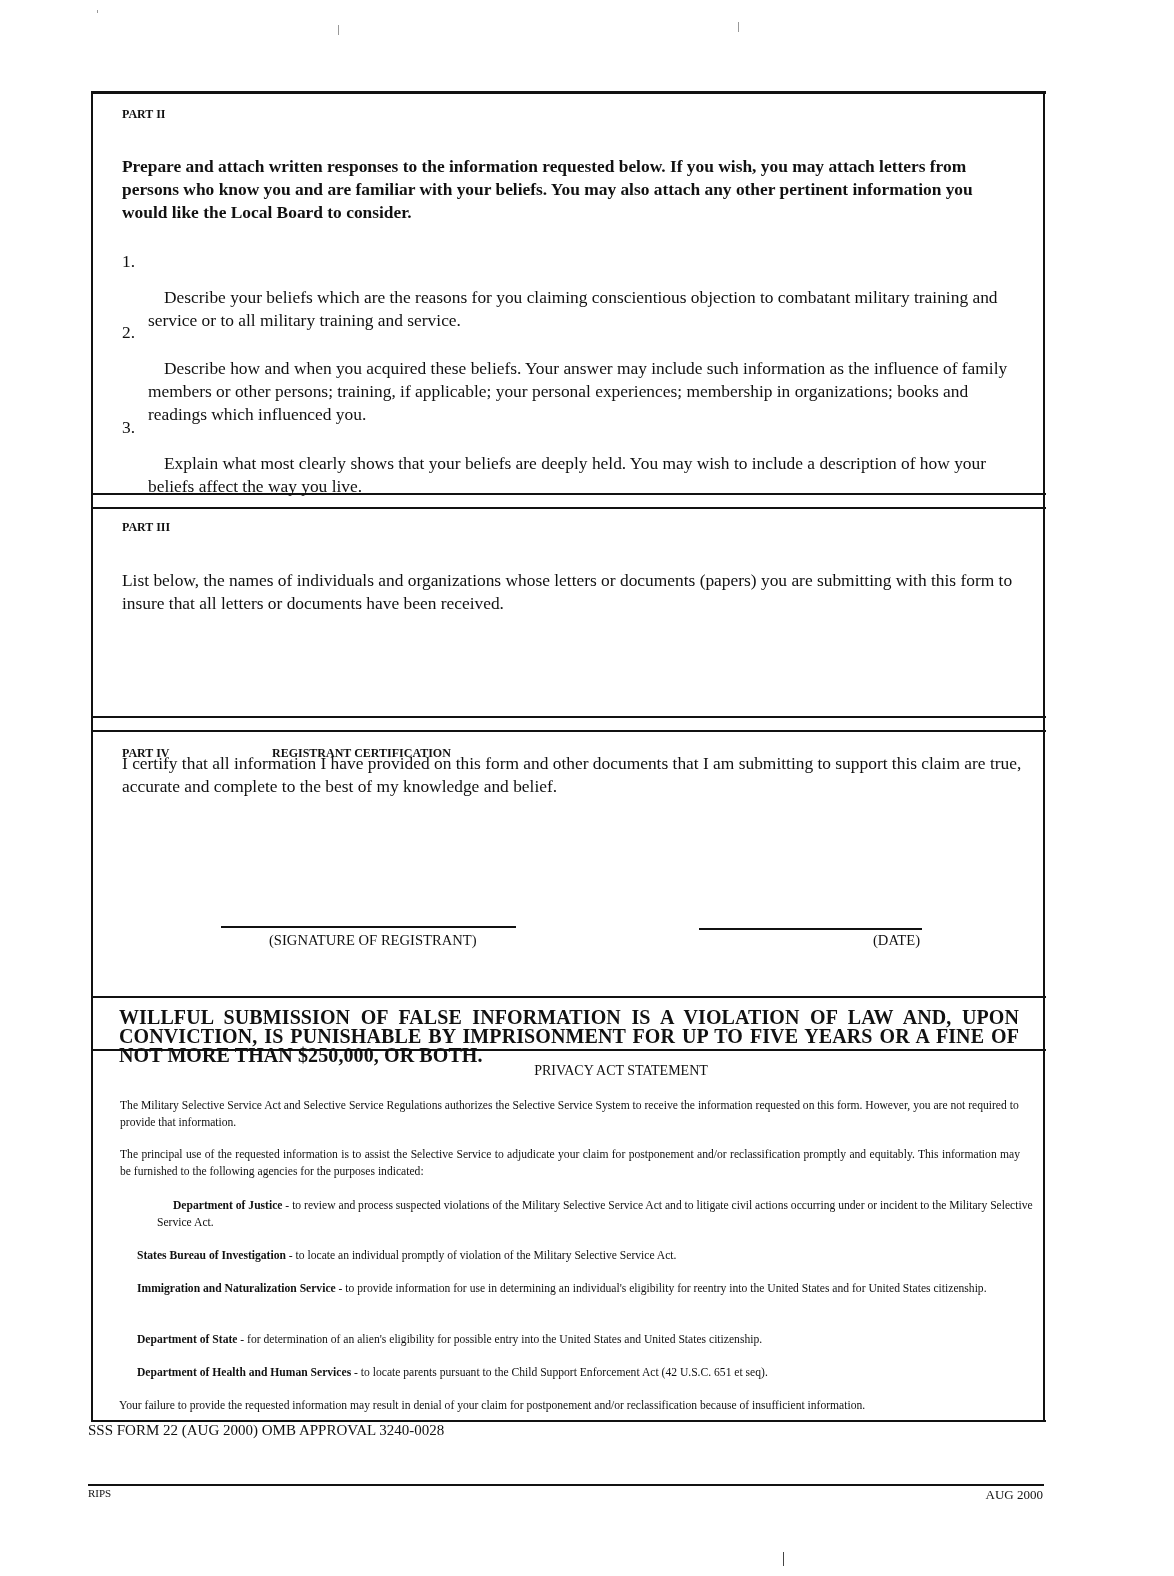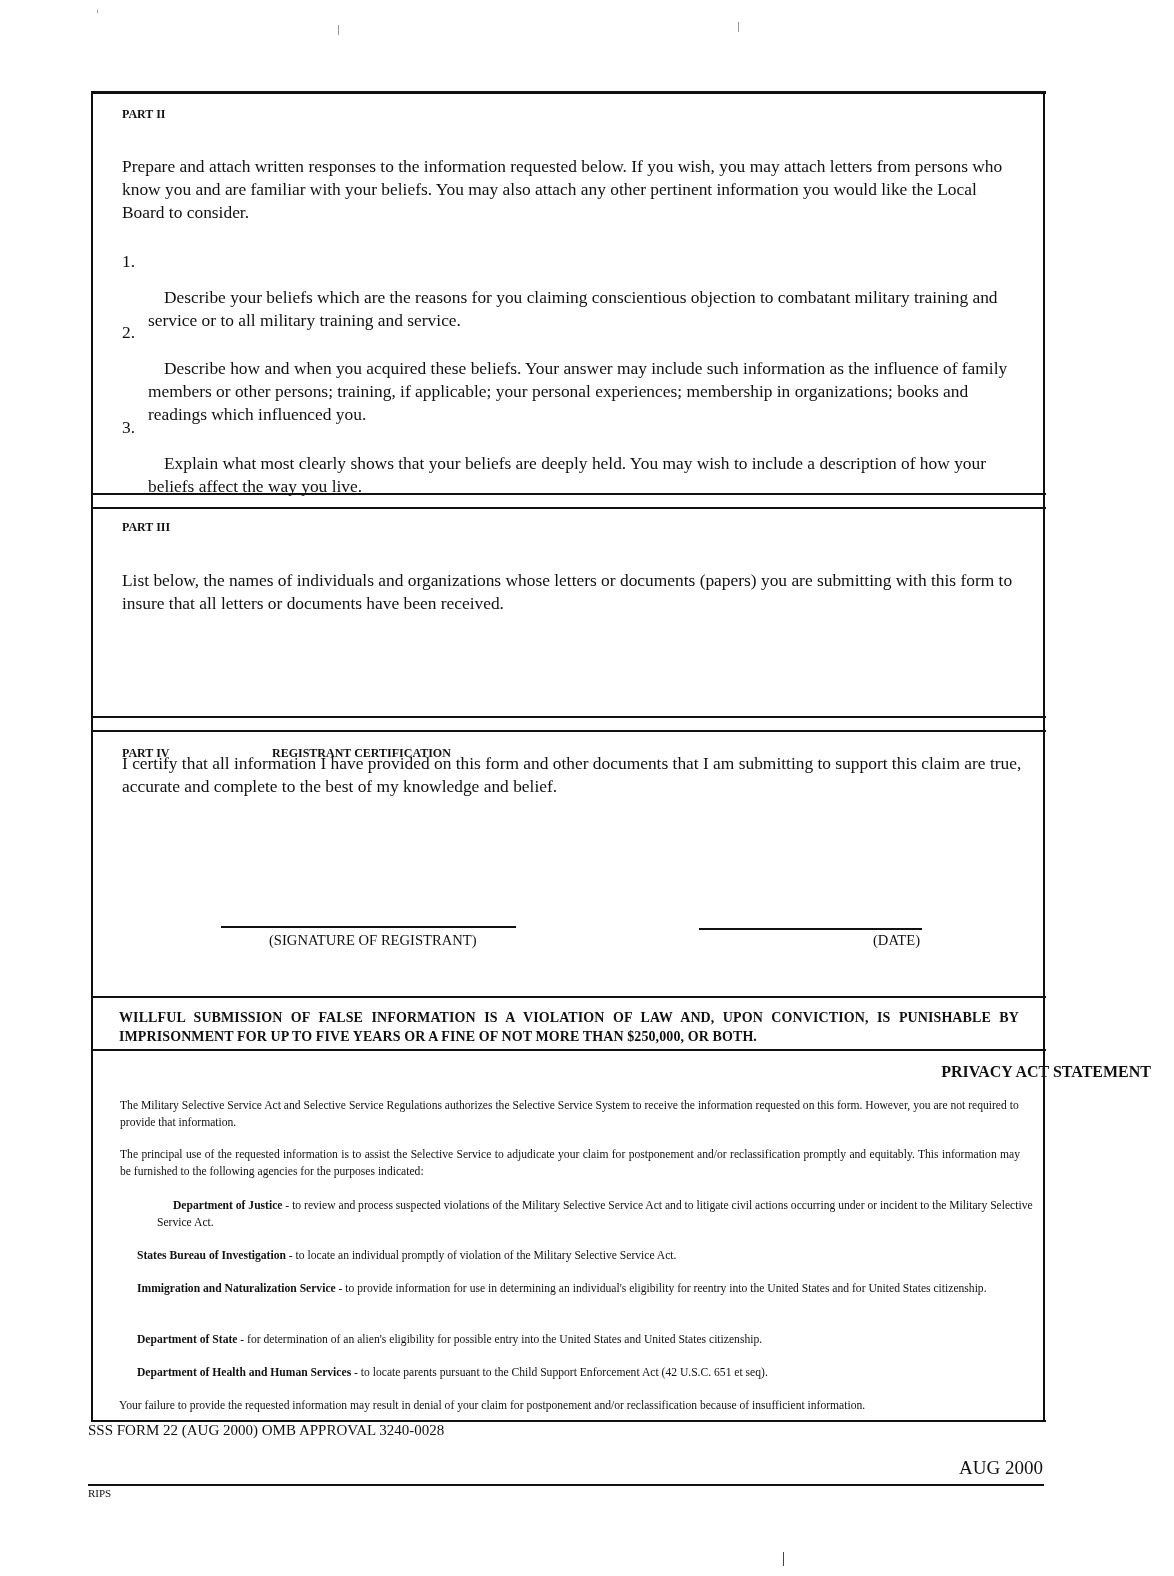--- a/index.html
+++ b/index.html
@@ -9,40 +9,40 @@
   }
   .box { position: absolute; left: 91px; width: 954px; box-sizing: border-box;
          border-left: 2px solid #111; border-right: 2px solid #111; }
   .hline { position: absolute; left: 91px; width: 955px; height: 2px; background: #111; }
   .part-title { position: absolute; left: 122px; font-weight: bold; font-size: 12px; }
   .para { position: absolute; left: 122px; width: 900px; font-size: 17.4px; line-height: 23px; margin: 0; }
   .item { position: absolute; left: 122px; width: 900px; font-size: 17.4px; line-height: 23px; }
   .item .num { position: absolute; left: 0; top: 0; }
   .item .txt { display: block; padding-left: 26px; text-indent: 16px; margin-top: 36px; }
   .warn { position: absolute; left: 119px; width: 900px; font-weight: bold;
-          font-size: 14px; line-height: 19px; text-align: justify; letter-spacing: 0.1px; }
+          font-size: 20px; line-height: 19px; text-align: justify; letter-spacing: 0.1px; }
   .small { position: absolute; left: 120px; width: 900px; font-size: 11.6px; line-height: 17px; }
   .small b { font-weight: bold; }
   .sigline { position: absolute; height: 2px; background: #111; }
   .siglabel { position: absolute; font-size: 14.6px; }
   .foot { position: absolute; font-size: 15px; }
   .speck { position: absolute; width: 1px; background: #999; }
 </style>
 </head>
 <body>
 
 <div class="speck" style="left:97px;top:10px;height:3px;"></div>
 <div class="speck" style="left:338px;top:25px;height:10px;"></div>
 <div class="speck" style="left:738px;top:22px;height:10px;"></div>
 <div class="speck" style="left:783px;top:1552px;height:14px;background:#444;"></div>
 
 <div class="box" style="top:91px;height:403px;"></div>
 <div class="hline" style="top:91px;height:3px;"></div>
 <div class="part-title" style="top:107px;">PART II</div>
-<p class="para" style="top:155px;">Prepare and attach written responses to the information requested below.  If you wish, you may attach letters from persons who know you and are familiar with your beliefs.  You may also attach any other pertinent information you would like the Local Board to consider.</p>
+<p class="para" style="top:155px;font-weight:bold;">Prepare and attach written responses to the information requested below.  If you wish, you may attach letters from persons who know you and are familiar with your beliefs.  You may also attach any other pertinent information you would like the Local Board to consider.</p>
 
 <div class="item" style="top:250px;">
   <span class="num">1.</span>
   <span class="txt">Describe your beliefs which are the reasons for you claiming conscientious objection to combatant military training and service or to all military training and service.</span>
 </div>
 <div class="item" style="top:321px;">
   <span class="num">2.</span>
   <span class="txt">Describe how and when you acquired these beliefs.  Your answer may include such information as the influence of family members or other persons;  training, if applicable;  your personal experiences;  membership in organizations;  books and readings which influenced you.</span>
 </div>
 <div class="item" style="top:416px;">
@@ -71,21 +71,21 @@
 <div class="sigline" style="left:699px;top:928px;width:223px;"></div>
 <div class="siglabel" style="left:873px;top:932px;">(DATE)</div>
 
 <div class="hline" style="top:996px;"></div>
 
 <div class="box" style="top:997px;height:53px;"></div>
 <div class="warn" style="top:1008px;">WILLFUL SUBMISSION OF FALSE INFORMATION IS A VIOLATION OF LAW AND, UPON CONVICTION, IS PUNISHABLE BY IMPRISONMENT FOR UP TO FIVE YEARS OR A FINE OF NOT MORE THAN $250,000, OR BOTH.</div>
 <div class="hline" style="top:1049px;"></div>
 
 <div class="box" style="top:1050px;height:371px;"></div>
-<div style="position:absolute;left:91px;width:1060px;text-align:right;top:1063px;font-size:16px;font-weight:bold;">PRIVACY ACT STATEMENT</div>
+<div style="position:absolute;left:91px;width:1060px;text-align:center;top:1063px;font-size:14px;font-weight:normal;">PRIVACY ACT STATEMENT</div>
 <div class="small" style="top:1097px;">The Military Selective Service Act and Selective Service Regulations authorizes the Selective Service System to receive the information requested on this form. However, you are not required to provide that information.</div>
 <div class="small" style="top:1146px;text-align:justify;">The principal use of the requested information is to assist the Selective Service to adjudicate your claim for postponement and/or  reclassification promptly and equitably.  This information may be furnished to the following agencies for the purposes indicated:</div>
 
 <div class="small" style="top:1197px;left:133px;width:895px;margin-left:24px;">
   <b style="padding-left:16px;">Department of Justice</b><span> - to review and process suspected violations of the Military Selective Service Act and to litigate civil actions occurring under or incident to the Military Selective Service Act.</span>
 </div>
 <div class="small" style="top:1247px;left:137px;">
   <b>States Bureau of Investigation</b><span> - to locate an individual promptly of violation of the Military Selective Service Act.</span>
 </div>
 <div class="small" style="top:1280px;left:137px;width:880px;">
@@ -97,13 +97,13 @@
 <div class="small" style="top:1364px;left:137px;">
   <b>Department of Health and Human Services</b><span> - to locate parents pursuant to the Child Support Enforcement Act (42 U.S.C. 651 et seq).</span>
 </div>
 <div class="small" style="top:1397px;left:119px;">Your failure to provide the requested information may result in denial of your claim for postponement and/or reclassification because of insufficient information.</div>
 
 <div class="hline" style="top:1420px;"></div>
 
 <div class="foot" style="left:88px;top:1422px;">SSS FORM 22 (AUG 2000)  OMB APPROVAL 3240-0028</div>
 <div class="hline" style="top:1484px;left:88px;width:956px;height:2px;"></div>
 <div class="foot" style="left:88px;top:1487px;font-size:11px;">RIPS</div>
-<div class="foot" style="right:131px;top:1457px;font-size:19px;">AUG 2000</div>
+<div class="foot" style="right:131px;top:1487px;font-size:13px;">AUG 2000</div>
 
 </body></html>

